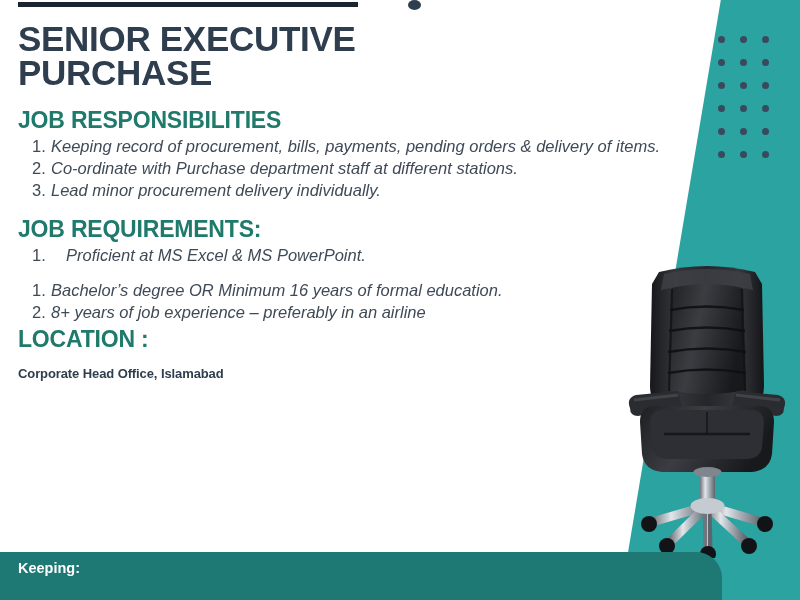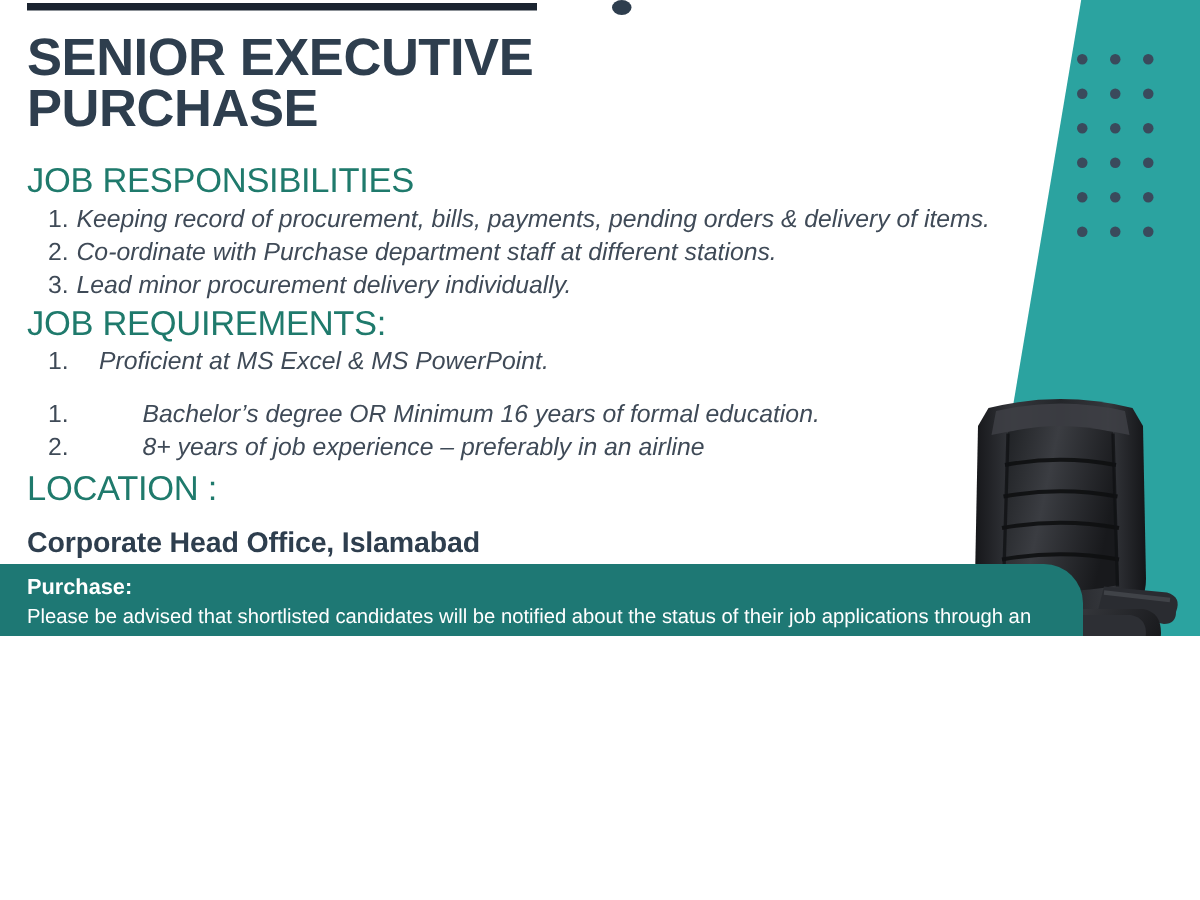--- a/index.html
+++ b/index.html
@@ -3,21 +3,21 @@
 <meta charset="utf-8">
 <style>
   html, body {
     margin: 0;
     padding: 0;
     background: #ffffff;
   }
   #poster {
     position: relative;
     width: 800px;
-    height: 424px;
+    height: 600px;
     overflow: hidden;
     background: #ffffff;
     font-family: "Liberation Sans", sans-serif;
     -webkit-font-smoothing: antialiased;
   }
 
   
   .teal-wedge {
     position: absolute;
     top: 0;
@@ -98,27 +98,27 @@
     letter-spacing: -0.3px;
     white-space: pre-line;
   }
 
   .section {
     padding-left: 18px;
   }
   .section-heading {
     margin: 0;
     color: #1f7a6c;
-    font-weight: normal;
+    font-weight: bold;
     font-size: 23px;
     letter-spacing: -0.2px;
     line-height: 1.15;
   }
   .sec-responsibilities { margin-top: 16px; }
-  .sec-requirements     { margin-top: 0; }
+  .sec-requirements     { margin-top: 14px; }
   .sec-qualifications   { margin-top: 13px; }
   .sec-location         { margin-top: 2px; }
 
   ol.items {
     margin: 3px 0 0 0;
     padding: 0;
     list-style: none;
     color: #3f4a57;
     font-size: 16.5px;
     line-height: 1.33;
@@ -135,27 +135,27 @@
   ol.items > li .txt {
     flex: 1 1 auto;
     font-style: italic;
   }
   
   .tight > li .num { width: 19px; }
   
   .loose > li .num { width: 34px; }
   .loose { font-size: 16.5px; }
 
-  .justify .txt { text-align: justify; margin-left: 44px; }
+  .justify .txt { text-align: justify; }
 
   .location-value {
     margin: 13px 0 0 0;
     padding-left: 18px;
     color: #2e3e4e;
-    font-size: 19px;
+    font-size: 13px;
     font-weight: bold;
     letter-spacing: -0.1px;
   }
 
   
   .chair {
     position: absolute;
     left: 612px;
     top: 258px;
     width: 190px;
@@ -338,17 +338,16 @@
     </div>
 
     <div class="section sec-location">
       <h2 class="section-heading">LOCATION :</h2>
     </div>
     <p class="location-value">Corporate Head Office, Islamabad</p>
 
   </div>
 
   <div class="footer">
-    <p class="footer-title">Purchase:</p>
-    <p class="footer-body">Please be advised that shortlisted candidates will be notified about the status of their job applications through an</p>
+    <p class="footer-title">Keeping:</p>
   </div>
 
 </div>
 
 </body></html>

